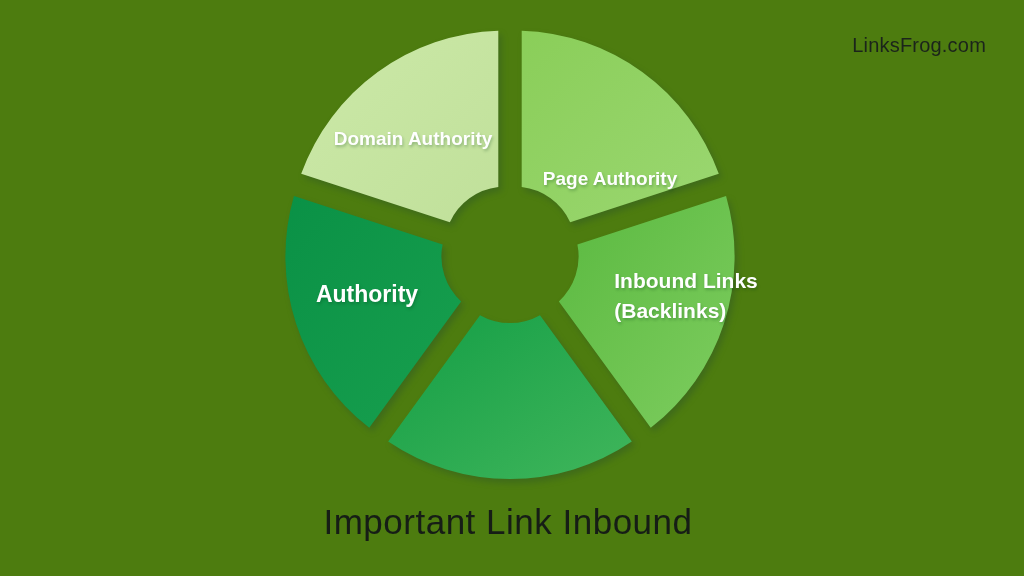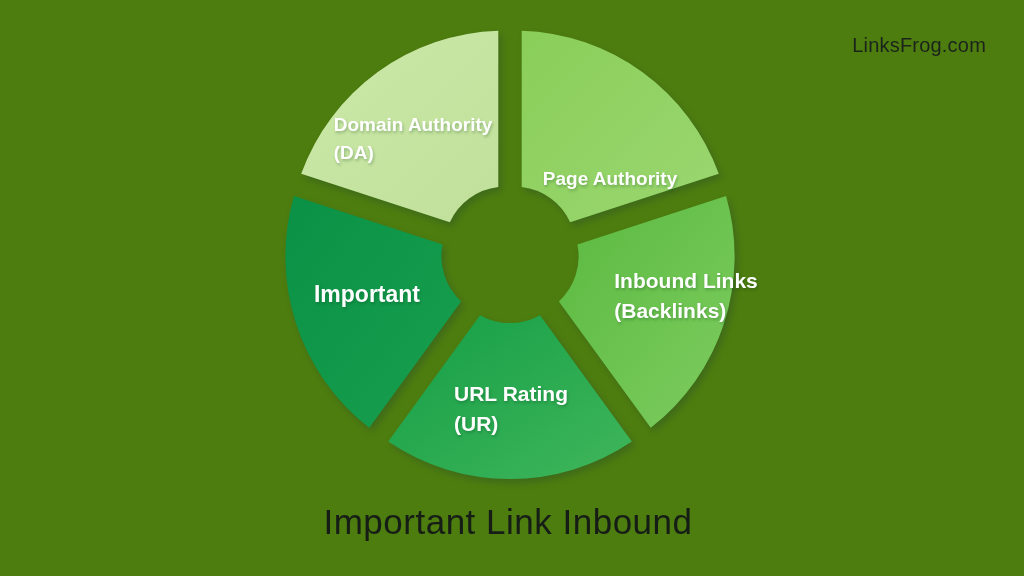--- a/index.html
+++ b/index.html
@@ -68,31 +68,26 @@
     </defs>
     <path class="wedge" fill="url(#grad-0)" d="M 301.19 173.85 A 217 217 0 0 1 498.30 30.64 L 498.31 186.93 A 61 61 0 0 0 449.82 222.16 Z"></path>
     <path class="wedge" fill="url(#grad-1)" d="M 521.70 30.64 A 217 217 0 0 1 718.81 173.85 L 570.18 222.16 A 61 61 0 0 0 521.69 186.93 Z"></path>
     <path class="wedge" fill="url(#grad-2)" d="M 726.04 196.11 A 217 217 0 0 1 650.75 427.82 L 558.88 301.39 A 61 61 0 0 0 577.40 244.39 Z"></path>
     <path class="wedge" fill="url(#grad-3)" d="M 631.82 441.58 A 217 217 0 0 1 388.18 441.58 L 480.03 315.13 A 61 61 0 0 0 539.97 315.13 Z"></path>
     <path class="wedge" fill="url(#grad-4)" d="M 369.25 427.82 A 217 217 0 0 1 293.96 196.11 L 442.60 244.39 A 61 61 0 0 0 461.12 301.39 Z"></path>
   </svg>
 
   <div class="seg-label lbl-0">
     <span>Domain Authority</span>
-    <span>(DA)</span>
   </div>
   <div class="seg-label lbl-1">
     <span>Page Authority</span>
   </div>
   <div class="seg-label lbl-2">
     <span>Inbound Links</span>
     <span>(Backlinks)</span>
   </div>
-  <div class="seg-label lbl-3">
-    <span>URL Rating</span>
-    <span>(UR)</span>
-  </div>
   <div class="seg-label lbl-4">
-    <span>Important</span>
+    <span>Authority</span>
   </div>
 
   <div class="chart-title">Important Link Inbound</div>
 </div>
 
 </body></html>

